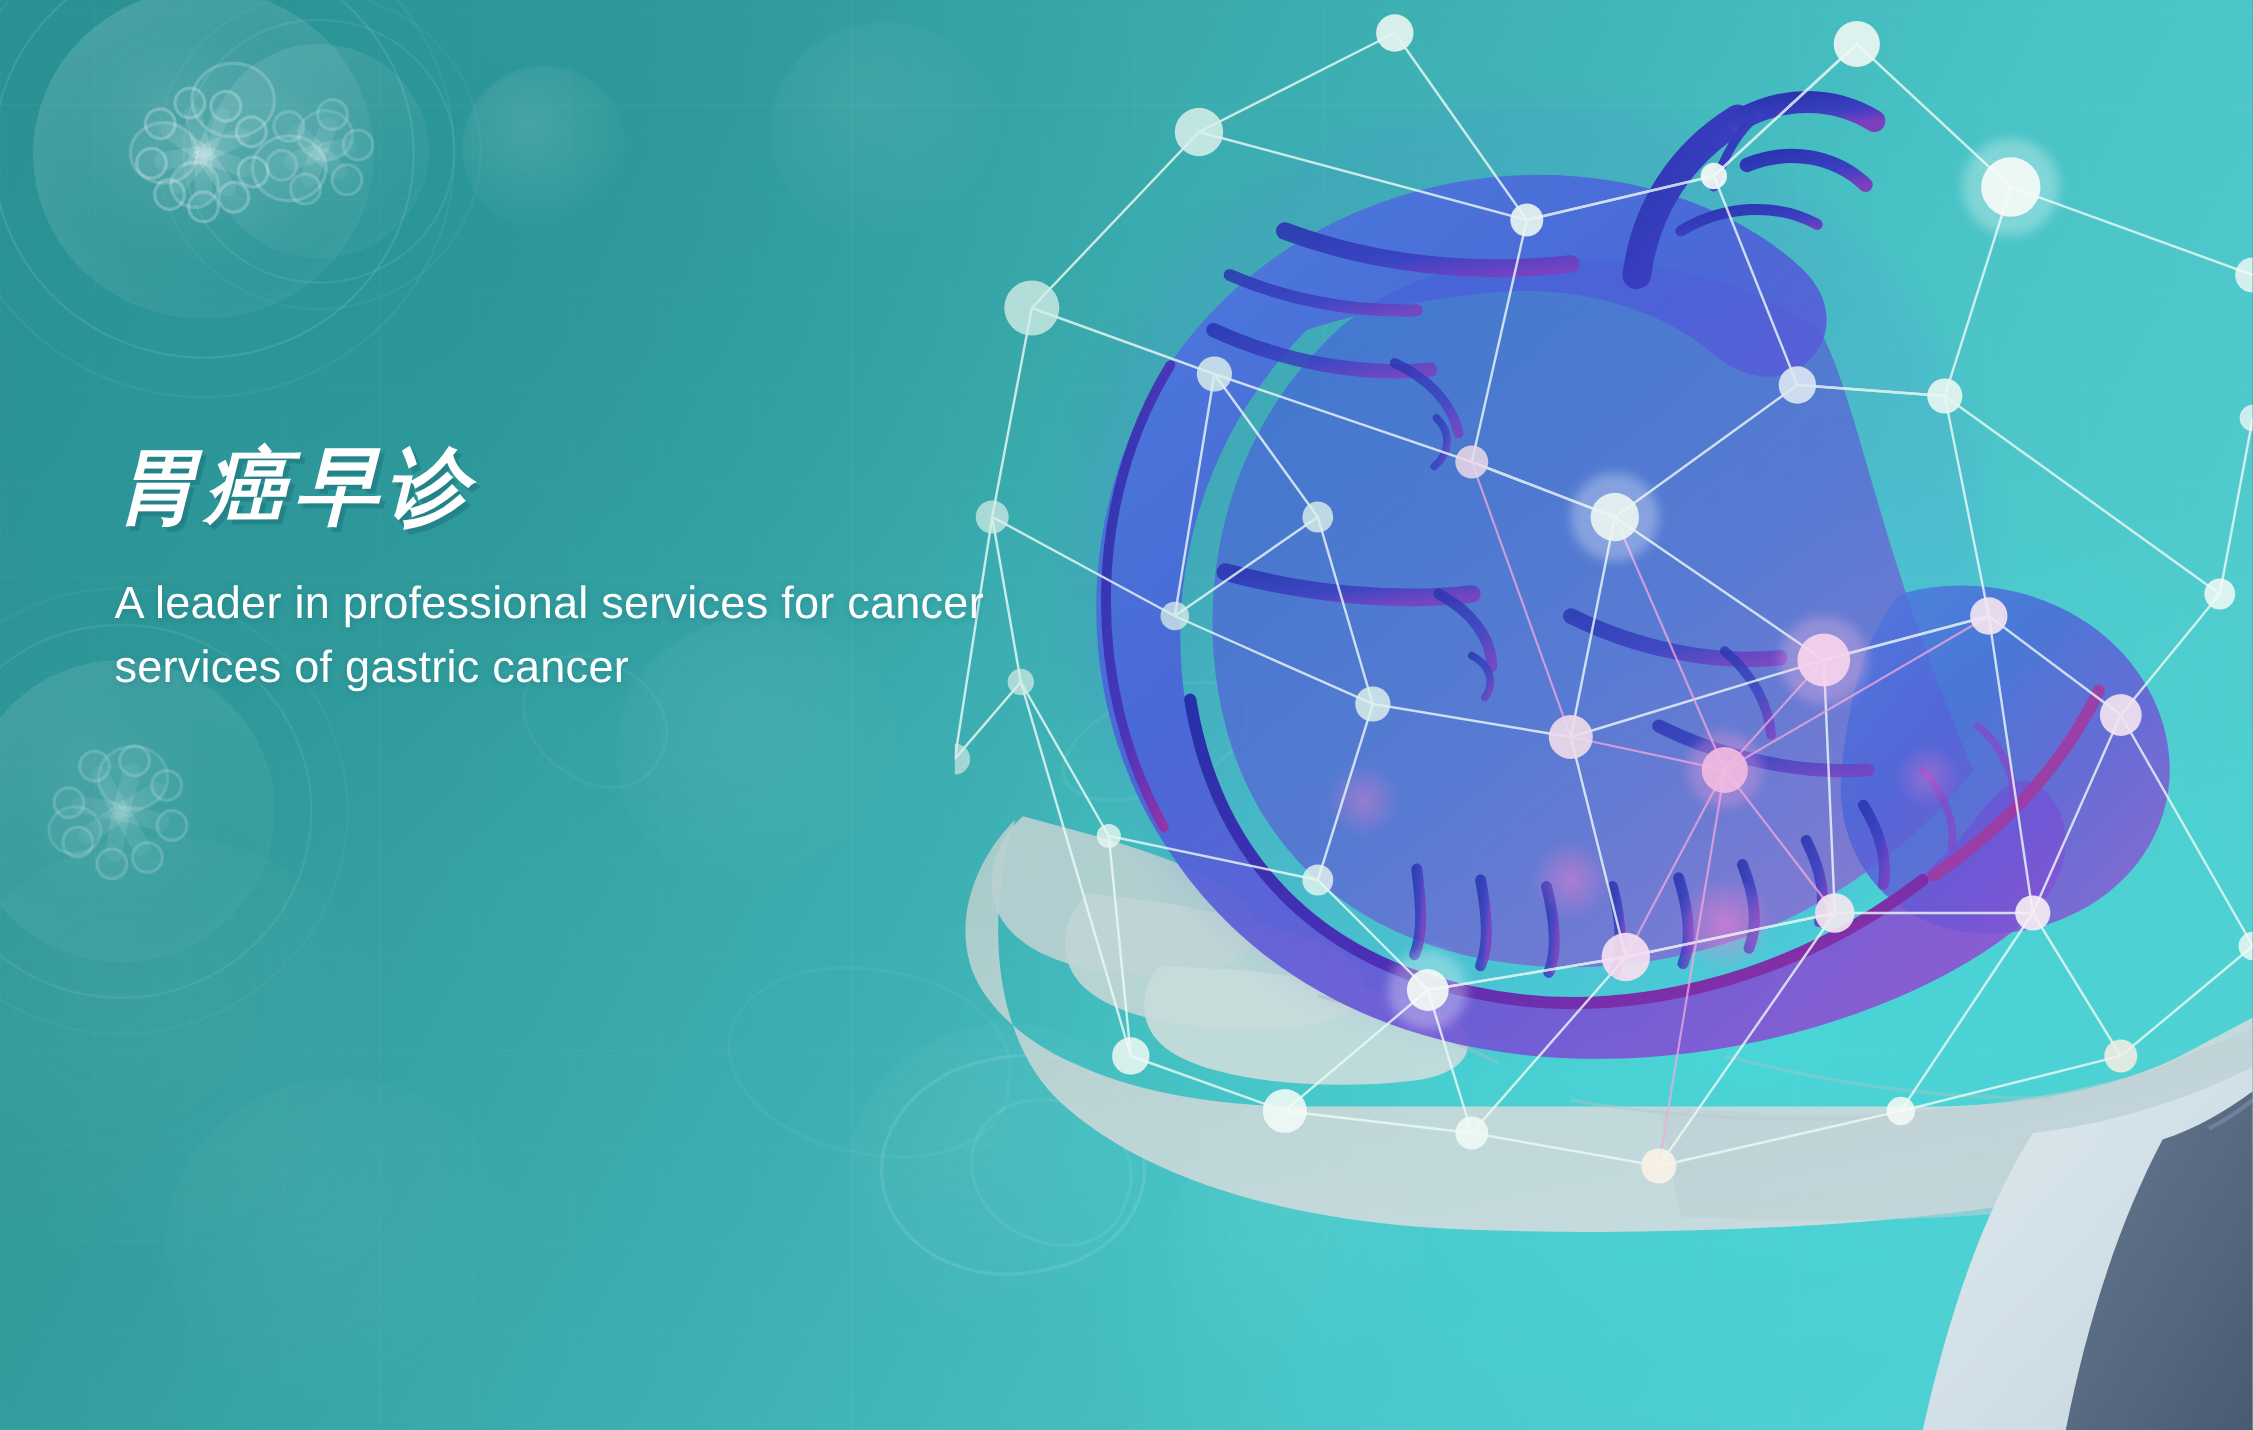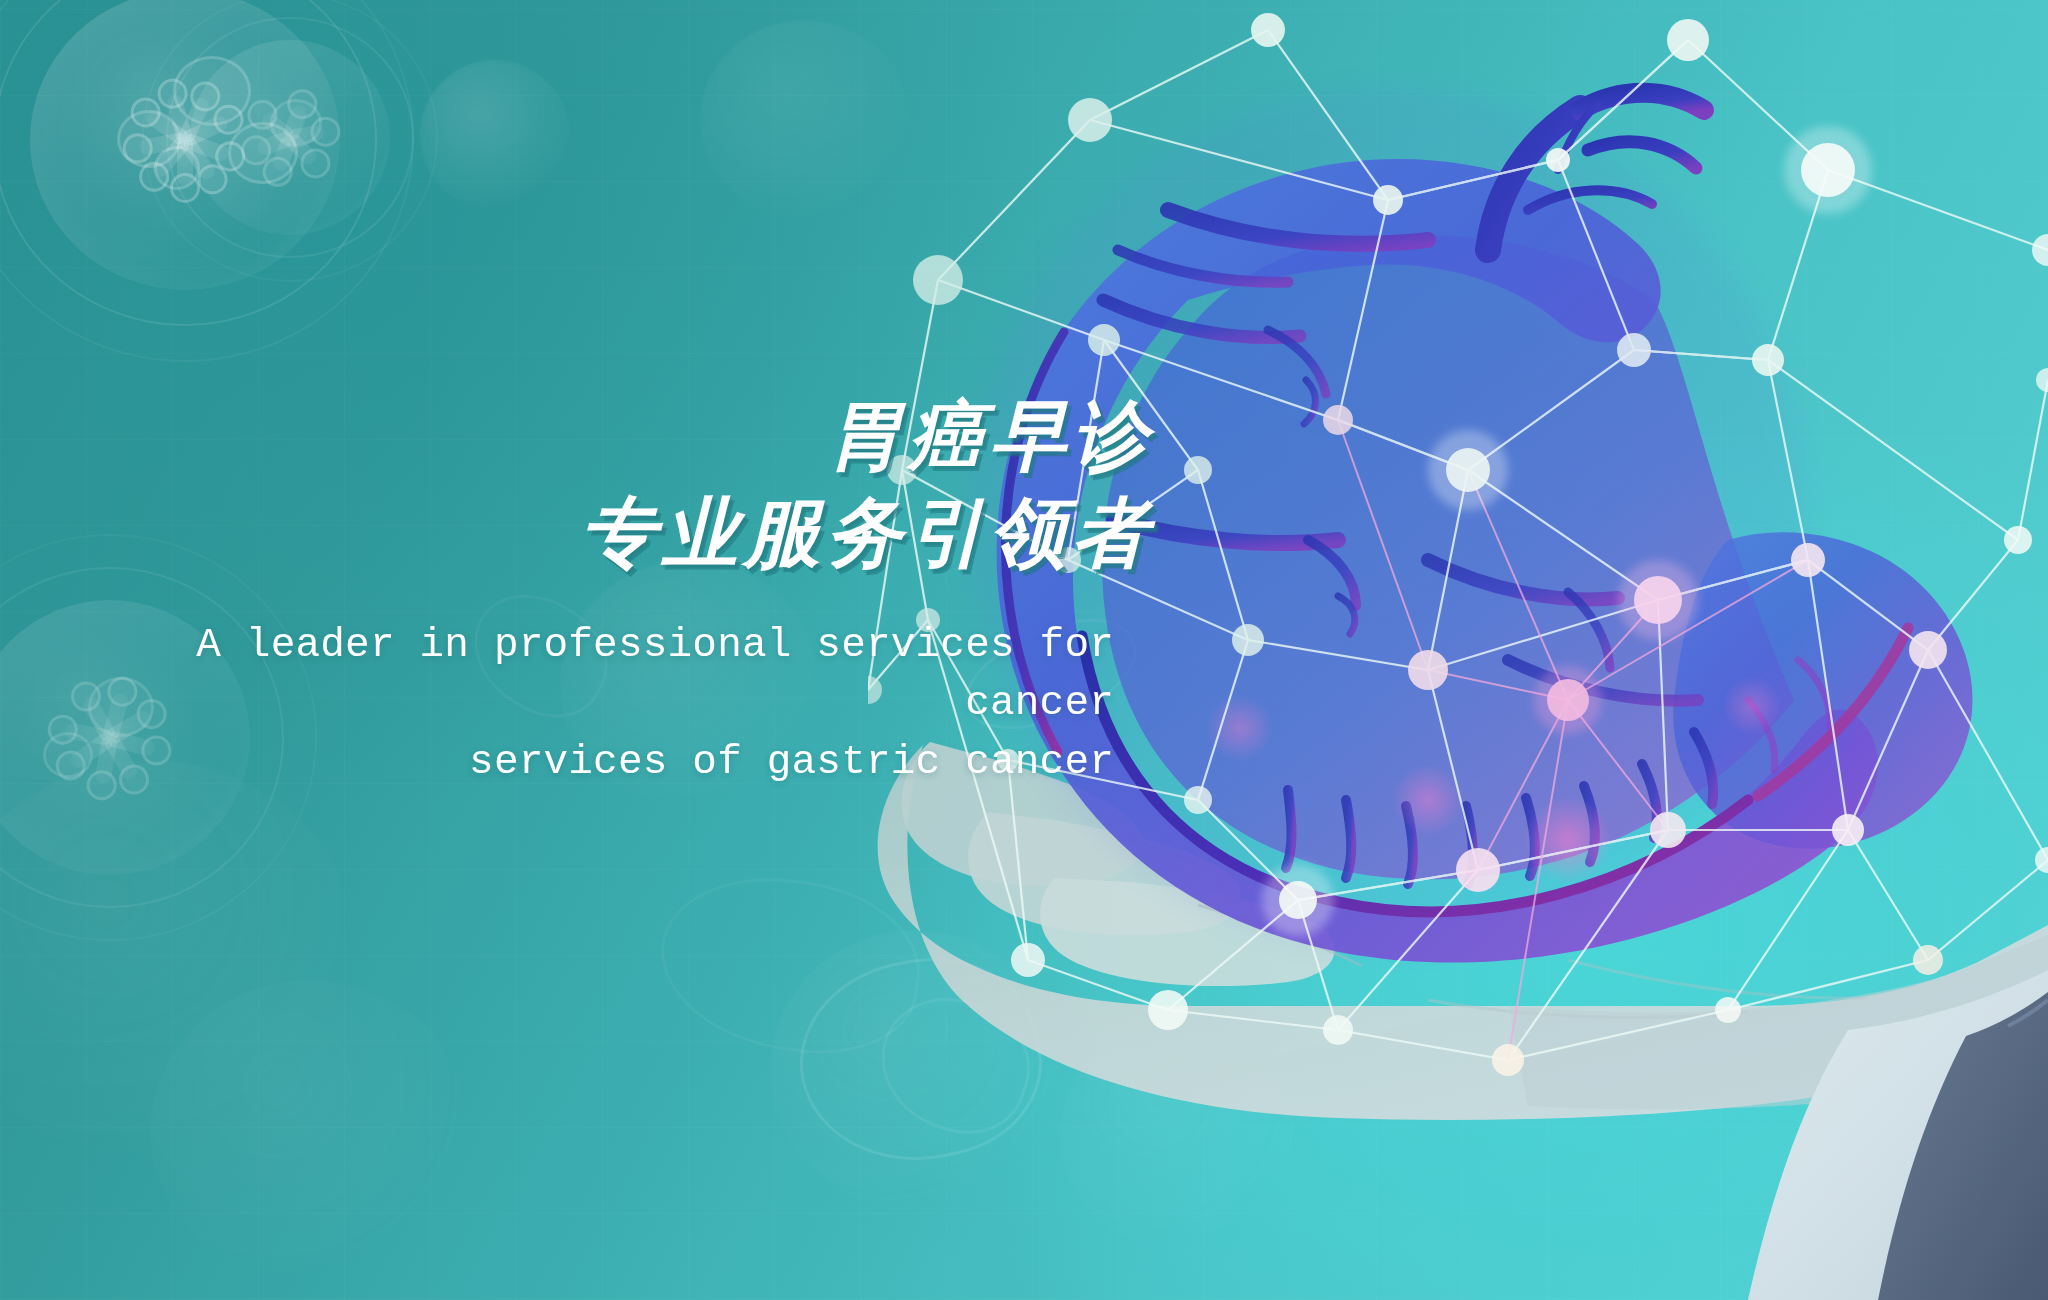--- a/index.html
+++ b/index.html
@@ -3,26 +3,25 @@
 <meta charset="utf-8">
 <title>Banner</title>
 <style>
   * { margin:0; padding:0; box-sizing:border-box; }
   html,body { width:2048px; height:1300px; overflow:hidden; background:#2f9a9a; }
 
   #banner{
     position:relative;
     width:2048px; height:1300px;
     overflow:hidden;
-    font-family:Liberation Mono, monospace;
+    font-family:Liberation Sans, sans-serif;
     background:
       radial-gradient(ellipse 1200px 900px at 78% 72%, rgba(73,214,216,0.95) 0%, rgba(73,214,216,0.0) 62%),
       radial-gradient(ellipse 1000px 820px at 18% 18%, rgba(38,148,152,0.55) 0%, rgba(38,148,152,0) 70%),
       linear-gradient(118deg, #2a8f92 0%, #319a9b 22%, #3caeb1 45%, #49c3c6 68%, #57d2d4 100%);
-    text-align: right;
   }
 
   
   .bg-layer{ position:absolute; inset:0; pointer-events:none; }
 
   .virus{
     position:absolute;
     border-radius:50%;
     background:radial-gradient(circle at 38% 34%, rgba(255,255,255,0.16), rgba(255,255,255,0.045) 58%, rgba(255,255,255,0) 72%);
     box-shadow:inset 0 0 60px rgba(255,255,255,0.10);
@@ -462,21 +461,20 @@
           <circle cx="790" cy="600" r="40" fill="#ffc0ea"></circle>
           <circle cx="700" cy="700" r="34" fill="#ff9fdd"></circle>
         </g>
       </g>
     </svg>
   </div>
 
   <div class="copy">
     <h1 class="headline">
       <span>胃癌早诊</span>
-      <span class="l2">专业服务引领者</span>
     </h1>
     <p class="subhead">
       <span>A leader in professional services for cancer</span>
       <br>
       <span>services of gastric cancer</span>
     </p>
   </div>
 
 </div>
 

